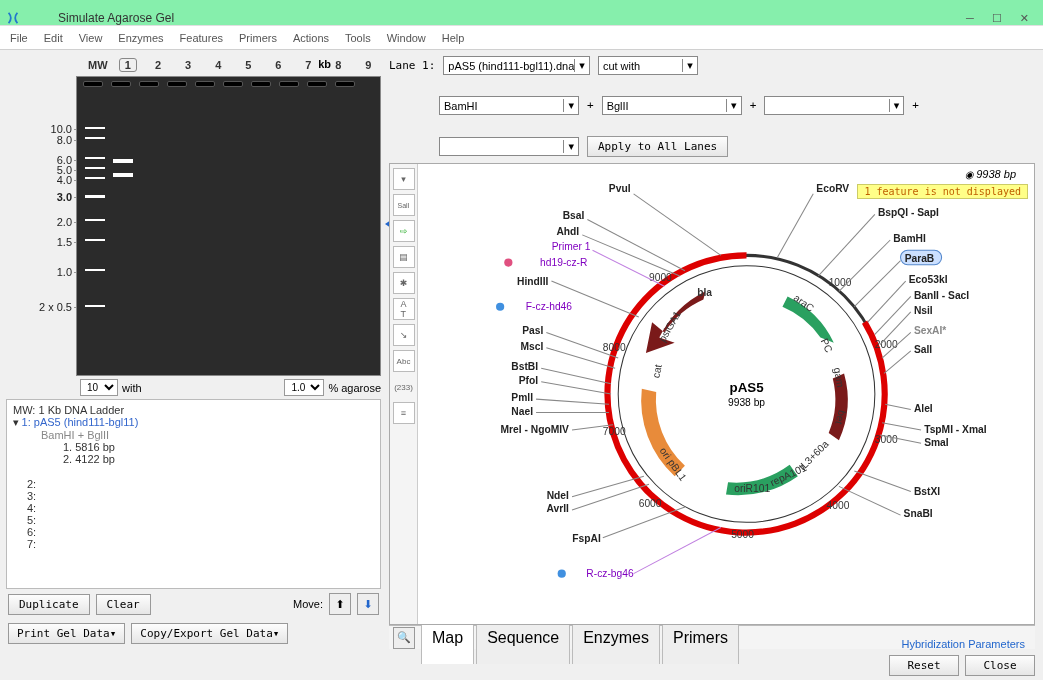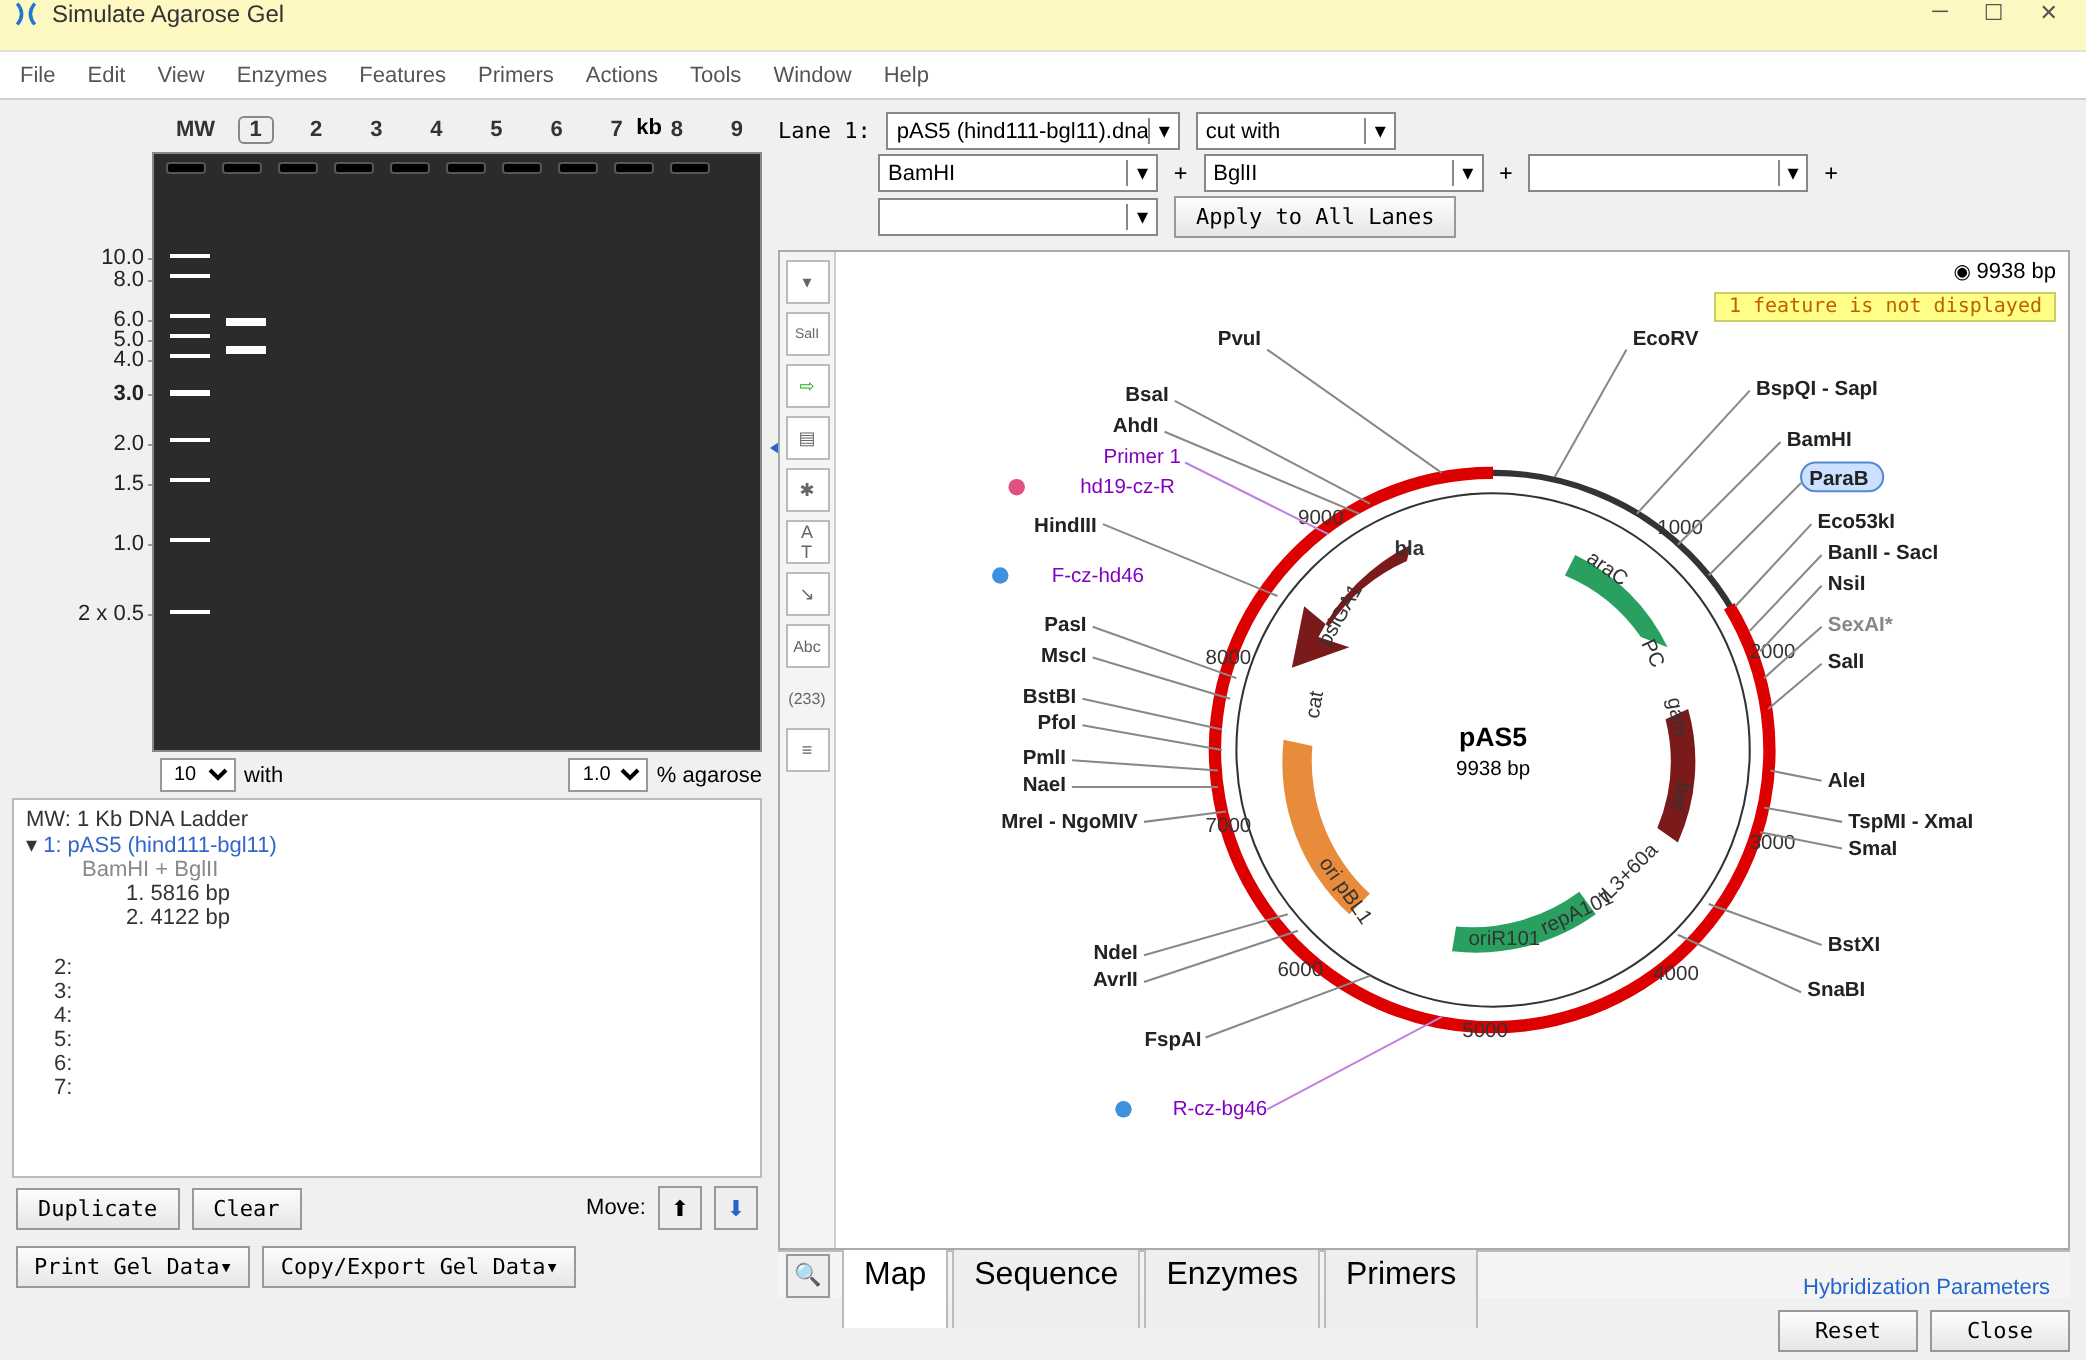--- a/index.html
+++ b/index.html
@@ -1,18 +1,18 @@
 <!DOCTYPE html>
 <html><head>
 <meta charset="utf-8">
 <style>
 * { box-sizing: border-box; margin: 0; padding: 0; font-family: "Segoe UI", Tahoma, sans-serif; font-size: 11px; }
 body { background: #f0f0f0; width: 1043px; height: 680px; overflow: hidden; }
 
-.titlebar { height: 26px; background: #fef9c3; display: flex; align-items: flex-start; padding: 0 6px; border-bottom: 1px solid #e0e0e0; }
+.titlebar { height: 26px; background: #86efac; display: flex; align-items: flex-end; padding: 0 6px; border-bottom: 1px solid #e0e0e0; gap: 32px; }
 .titlebar .icon { width:14px; height:14px; margin-right:6px; }
 .titlebar .title { color:#333; flex:1; font-size:12px; }
 .winbtns { display:flex; gap:18px; color:#555; font-size:14px; padding-right:8px;}
 .winbtns span { cursor:pointer; }
 
 .menubar { height:24px; background:#fff; display:flex; align-items:center; gap:16px; padding:0 10px; border-bottom:1px solid #d0d0d0; color:#555; }
 .menubar span { cursor:pointer; }
 
 .main { display:flex; height: calc(100% - 50px); }
 
@@ -36,33 +36,33 @@
 .infobox { border:1px solid #bbb; background:#fff; height:190px; padding:4px 6px; overflow:auto; font-family:monospace; font-size:11px; color:#333;}
 .infobox .blue { color:#3366cc;}
 .infobox .grey { color:#888;}
 .btnrow { display:flex; gap:6px; padding:4px 2px; align-items:center;}
 .btn { border:1px solid #999; background:linear-gradient(#fdfdfd,#e6e6e6); padding:3px 10px; font-family:monospace; font-size:11px; cursor:pointer;}
 .sqbtn { width:22px; height:22px; border:1px solid #999; background:#eee; display:flex;align-items:center;justify-content:center; cursor:pointer;}
 .dropbtn { border:1px solid #999; background:linear-gradient(#fdfdfd,#e6e6e6); padding:3px 8px; font-family:monospace; font-size:11px; cursor:pointer; display:flex; align-items:center; gap:4px;}
 
 
 .right { flex:1; display:flex; flex-direction:column; padding:6px 8px 4px 4px; position:relative;}
-.lane-config { display:flex; flex-direction:column; gap:2px; font-family:monospace;}
+.lane-config { display:flex; flex-direction:column; gap:21px; font-family:monospace;}
 .cfgrow { display:flex; align-items:center; gap:8px;}
 .cfgrow label { font-family:monospace;}
 .combo { border:1px solid #888; background:#fff; padding:2px 4px; font-family:monospace; min-width:140px; display:flex; justify-content:space-between; align-items:center;}
 .combo .arrow { border-left:1px solid #888; padding-left:4px;}
 .plus { font-family:monospace;}
 
 .mapframe { flex:1; border:1px solid #aaa; background:#fff; margin-top:6px; position:relative; display:flex;}
 .toolcol { width:28px; border-right:1px solid #ccc; background:#f4f4f4; display:flex; flex-direction:column; align-items:center; padding:4px 0; gap:4px;}
 .toolbtn { width:22px; height:22px; border:1px solid #bbb; background:#fff; font-size:9px; display:flex;align-items:center;justify-content:center; color:#666;}
 .maparea { flex:1; position:relative; overflow:hidden;}
 .warn { position:absolute; top:20px; right:6px; background:#ffff88; border:1px solid #cccc66; padding:1px 6px; font-size:10px; color:#c06000; font-family:monospace;}
-.radio { position:absolute; top:4px; right:6px; font-size:10px;}
+.radio { position:absolute; top:4px; right:18px; font-size:10px;font-style:italic;}
 svg.plasmid { width:100%; height:100%; }
 .enz { font-size:10px; font-weight:bold; fill:#222;}
 .enzg { fill:#888;}
 .prm { font-size:10px; fill:#8000c0;}
 .feat { font-size:10px; fill:#333;}
 .center { font-size:13px; font-weight:bold; text-anchor:middle;}
 .centersub { font-size:10px; text-anchor:middle;}
 .tabbar { height:24px; border-top:1px solid #bbb; display:flex; align-items:center; gap:0; background:#f4f4f4;}
 .tab { border:1px solid #bbb; border-bottom:none; background:#fff; padding:17px 10px; font-size:16px; margin-left:2px; cursor:pointer;}
 .tab.inactive { background:#eee;}

